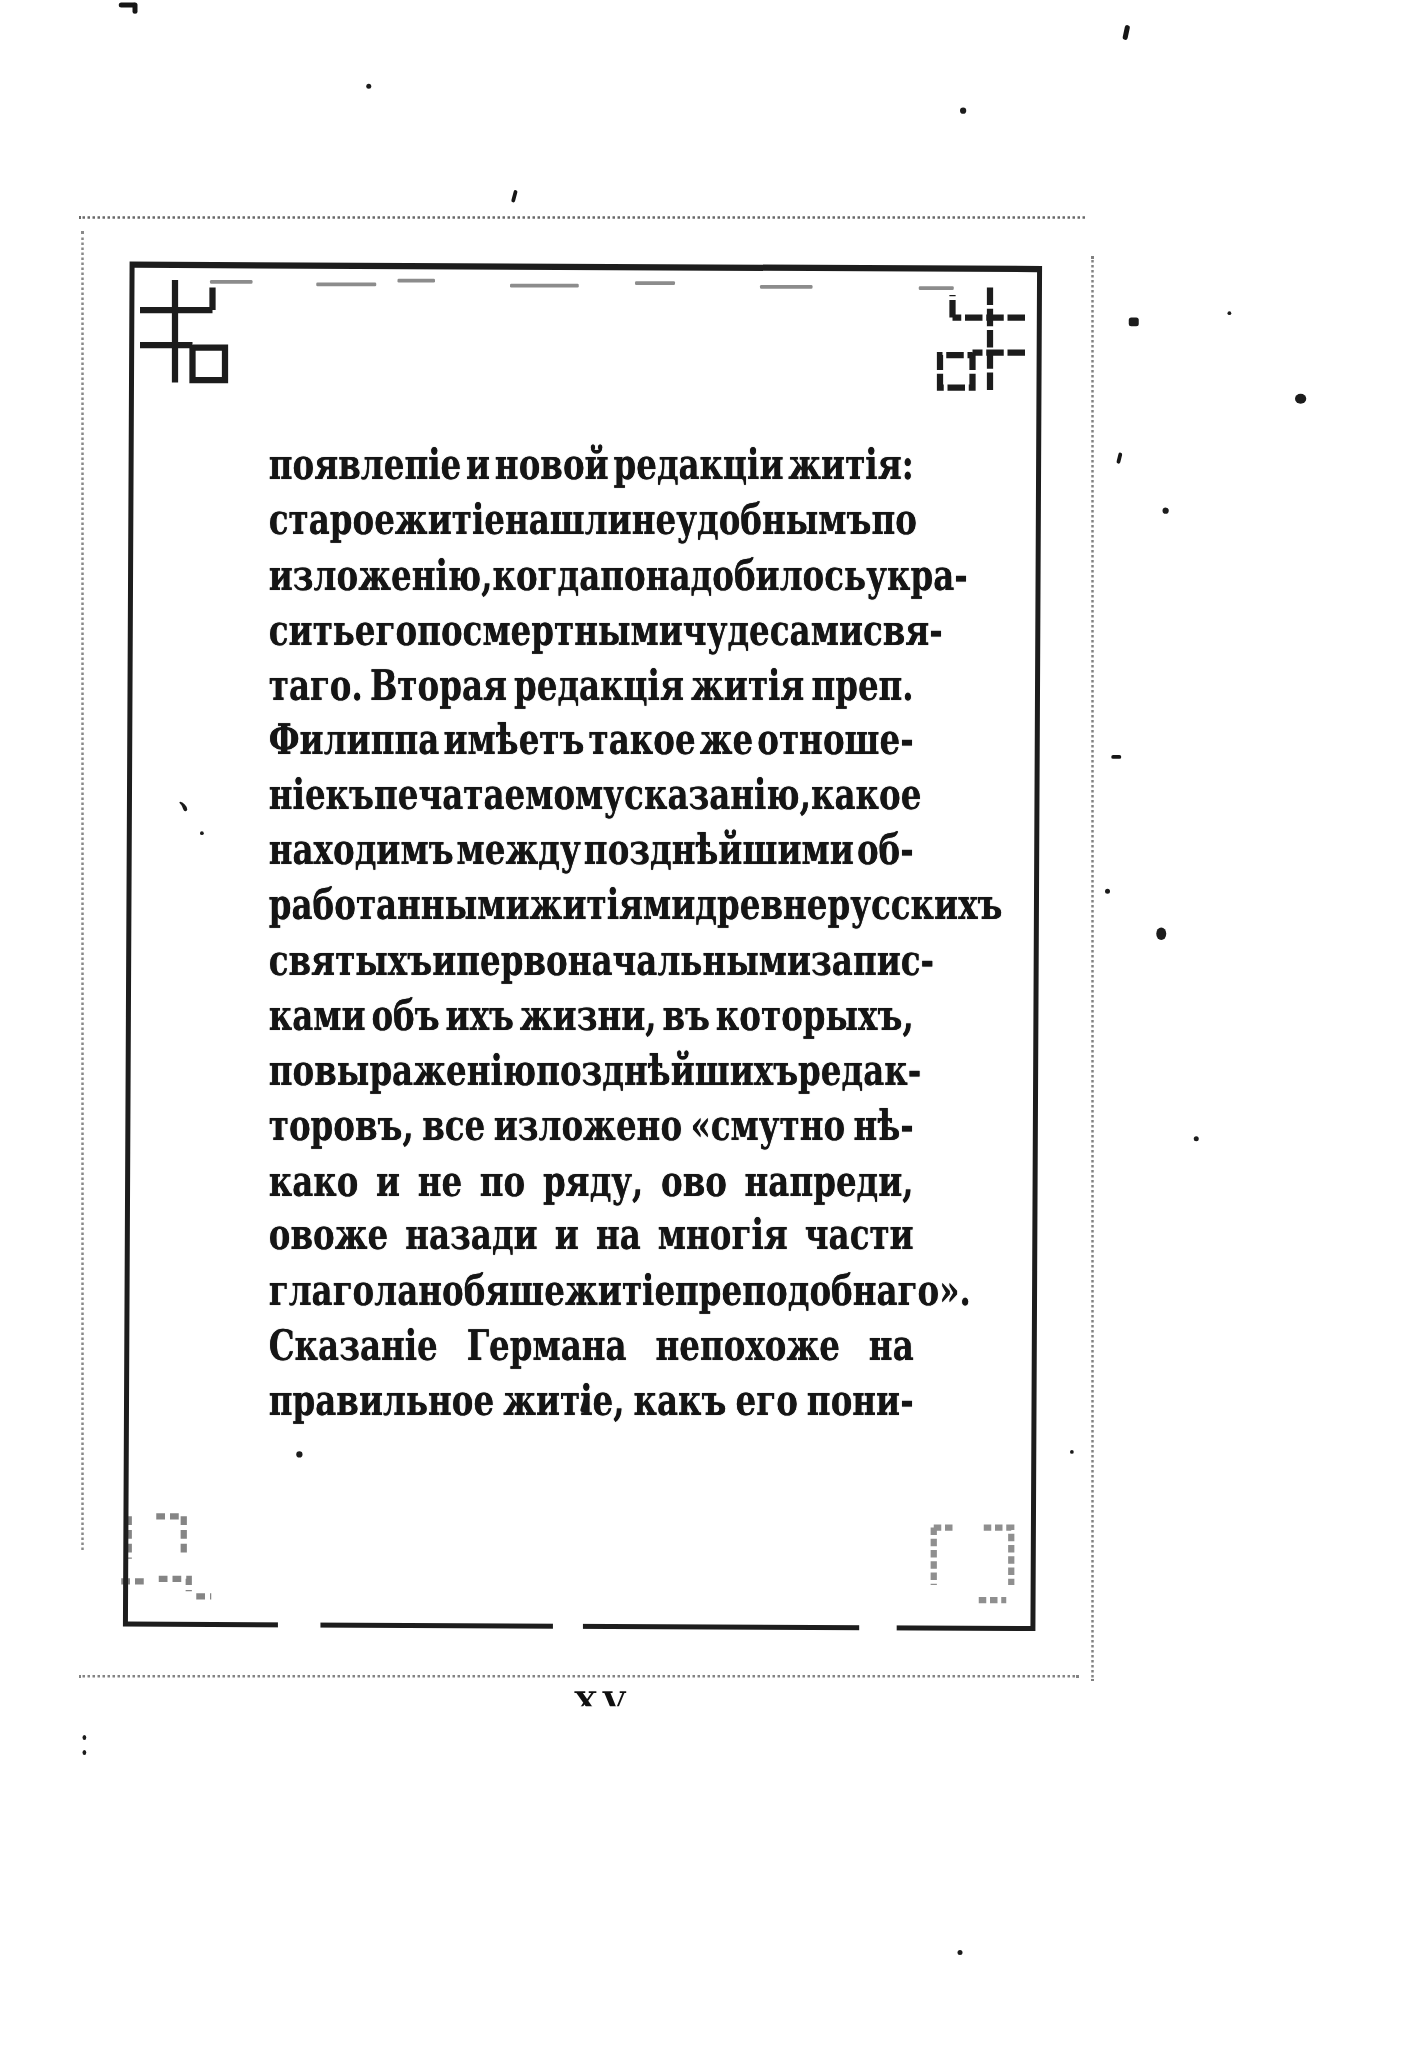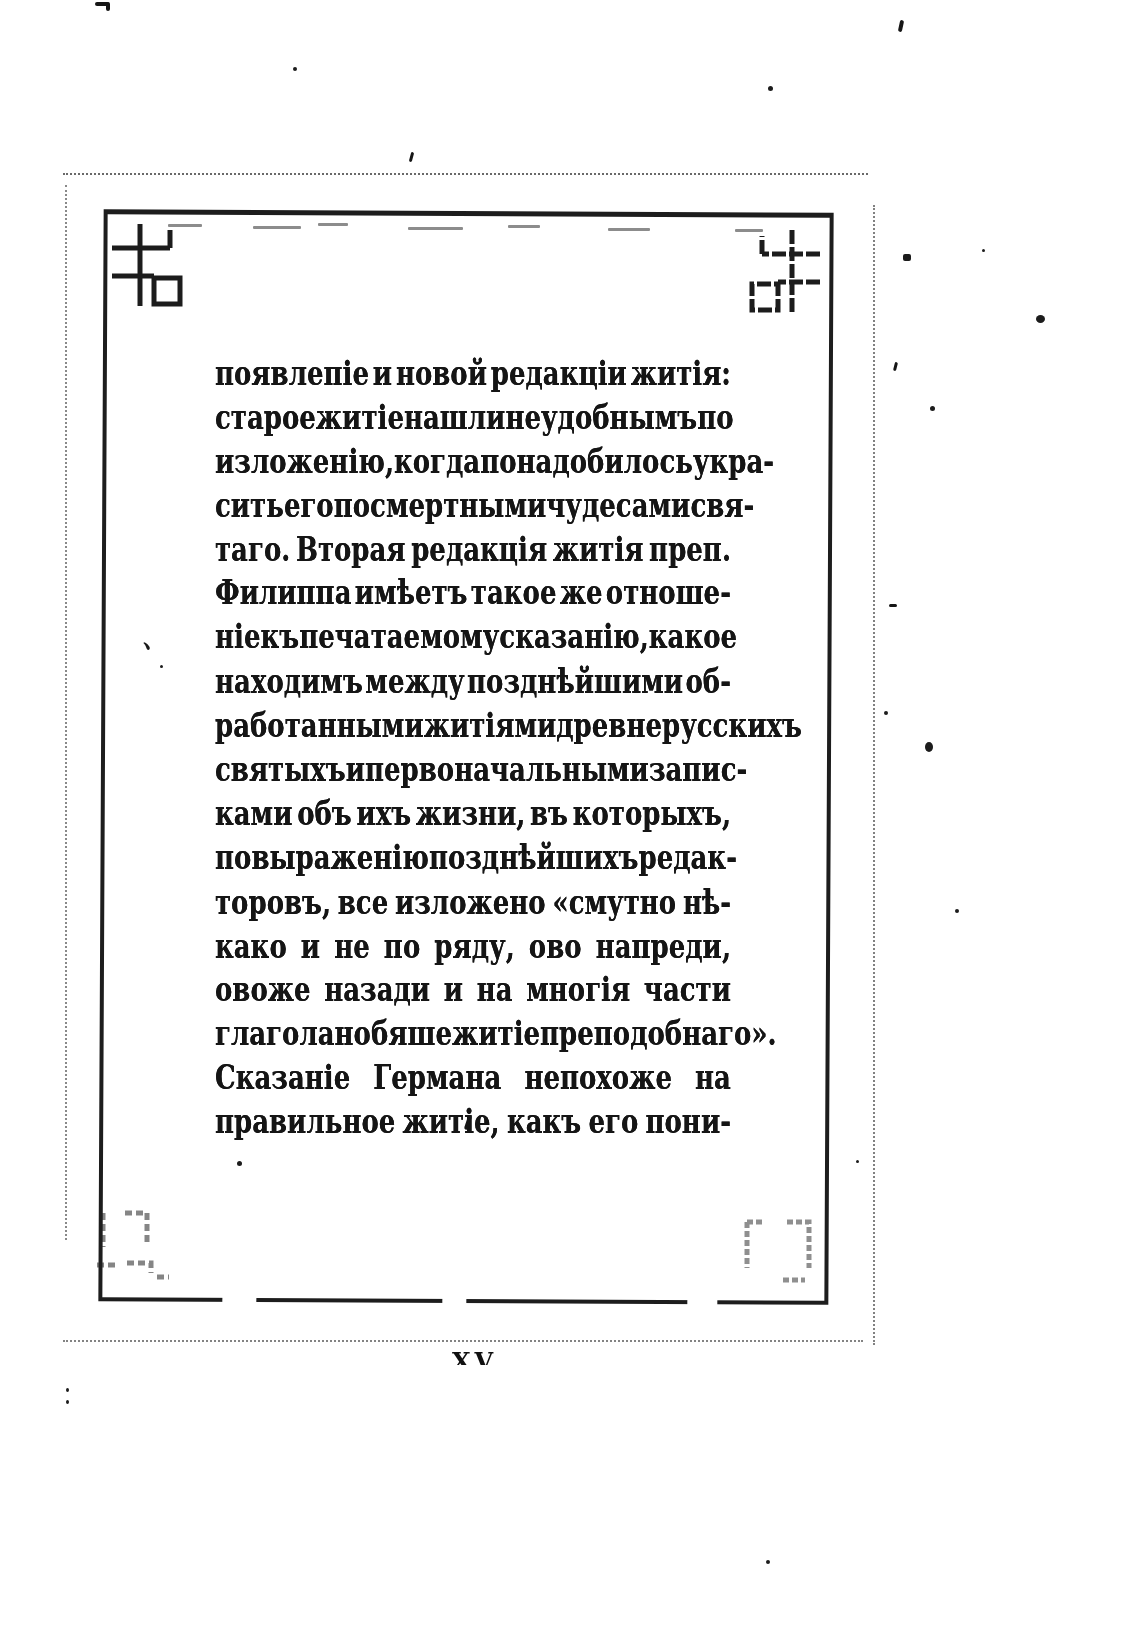--- a/index.html
+++ b/index.html
@@ -1,19 +1,20 @@
 <!DOCTYPE html>
 <html><head>
 <meta charset="utf-8">
 <style>
   html,body{margin:0;padding:0;background:#e8e8e6;}
   .canvas{
     position:relative;width:1140px;height:1642px;margin:0 auto;
     background:#ffffff;overflow:hidden;
     font-family:"DejaVu Serif", "Liberation Serif", serif;
+    text-align:center;
   }
   
   .dotline{position:absolute;opacity:.85;}
   .dot-h{border-top:2px dotted #4f4f4f;height:0;}
   .dot-v{border-left:2px dotted #585858;width:0;}
   
   .frame{
     position:absolute;left:101px;top:211px;width:722px;height:1083px;
     border:4px solid #1d1d1d;border-top-width:5px;
     transform:rotate(0.28deg);transform-origin:center;

